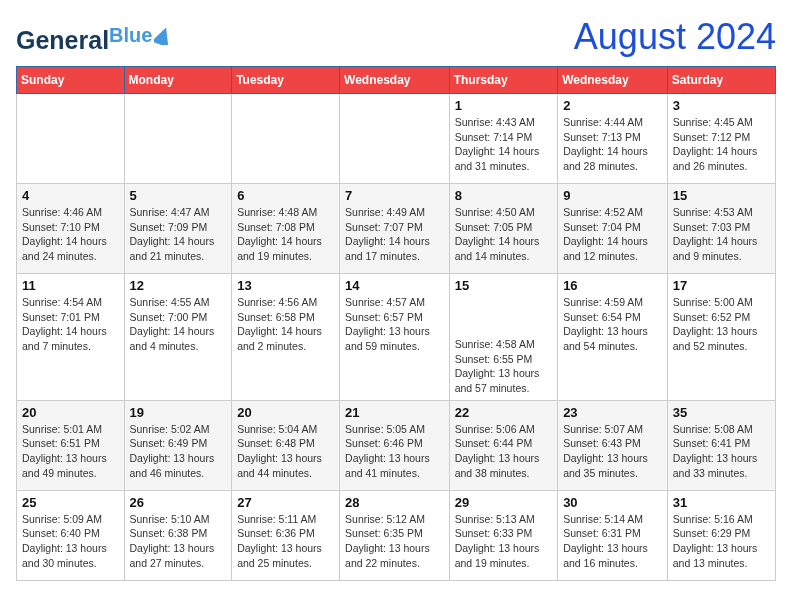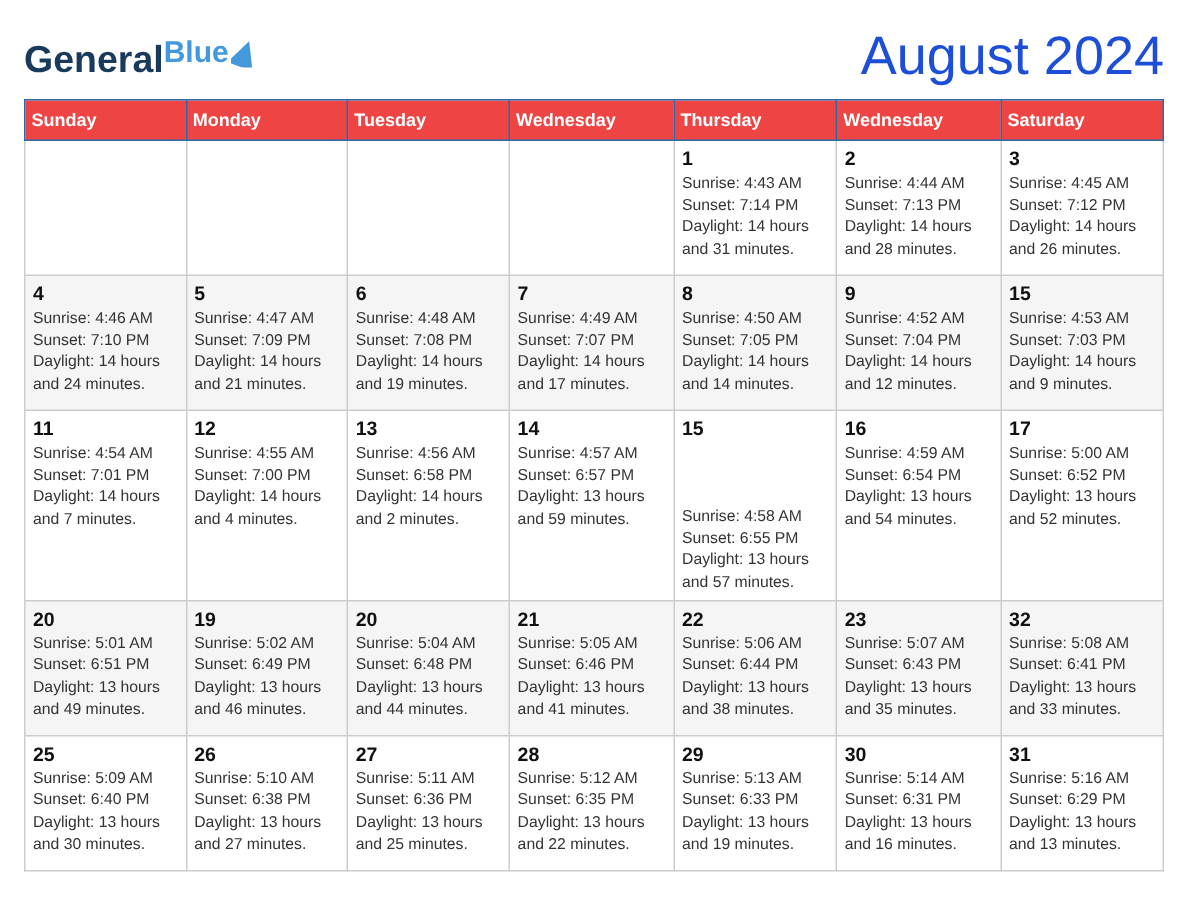--- a/index.html
+++ b/index.html
@@ -262,21 +262,21 @@
 and 38 minutes.</div>
         </td>
         <td>
           <div class="day-number">23</div>
           <div class="day-info" style="white-space: pre-line;">Sunrise: 5:07 AM
 Sunset: 6:43 PM
 Daylight: 13 hours
 and 35 minutes.</div>
         </td>
         <td>
-          <div class="day-number">32</div>
+          <div class="day-number">35</div>
           <div class="day-info" style="white-space: pre-line;">Sunrise: 5:08 AM
 Sunset: 6:41 PM
 Daylight: 13 hours
 and 33 minutes.</div>
         </td>
       </tr>
       <tr>
         <td>
           <div class="day-number">25</div>
           <div class="day-info" style="white-space: pre-line;">Sunrise: 5:09 AM

